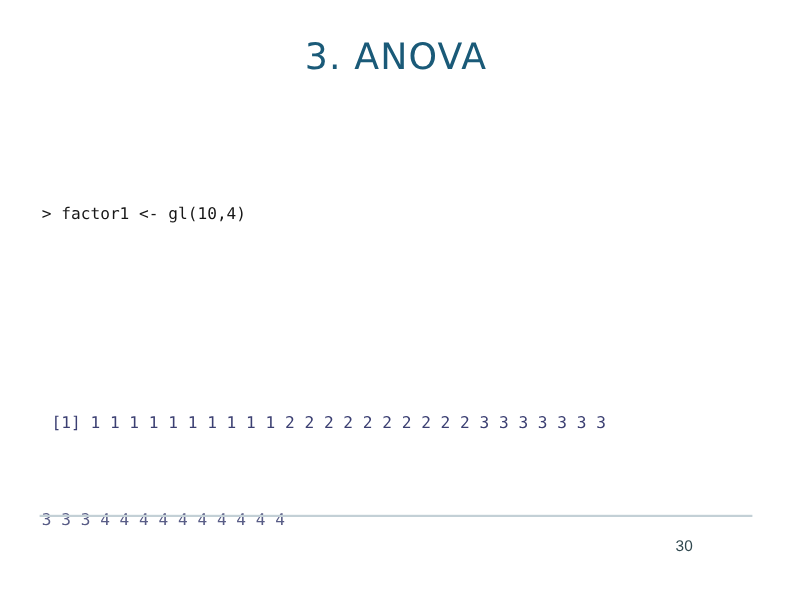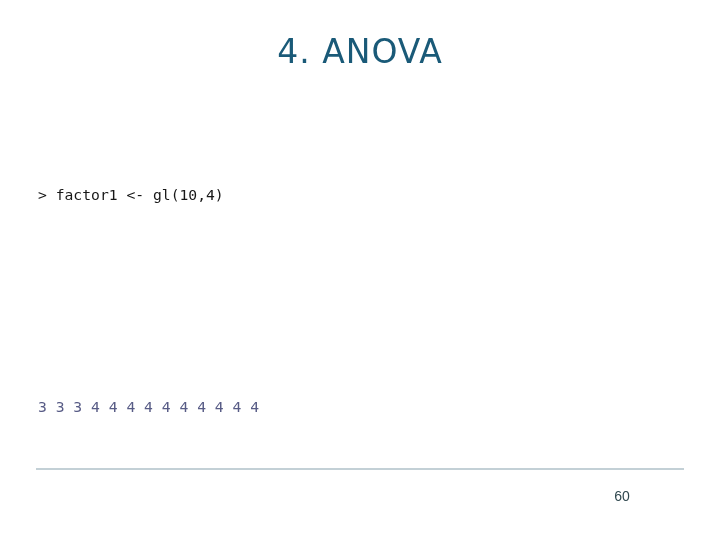--- a/index.html
+++ b/index.html
@@ -97,44 +97,45 @@
   }
   .logo svg {
     display: block;
   }
 </style>
 </head>
 <body>
 
 <div class="slide">
 
-  <div class="slide-title">4. ANOVA</div>
+  <div class="slide-title">3. ANOVA</div>
 
   <div class="console">
 
     <div class="code-line">&gt; factor1 &lt;- gl(10,4)</div>
 
 
     <div class="gap-sm"></div>
 
+    <div class="out-line"> [1] 1 1 1 1 1 1 1 1 1 1 2 2 2 2 2 2 2 2 2 2 3 3 3 3 3 3 3</div>
 
     <div class="out-line dim">3 3 3 4 4 4 4 4 4 4 4 4 4</div>
 
     
 
     
 
     
 
     
 
     
 
     
 
   </div>
 
   <div class="footer-rule"></div>
 
-  <div class="page-number">60</div>
+  <div class="page-number">30</div>
 
 
 </div>
 
 </body></html>

